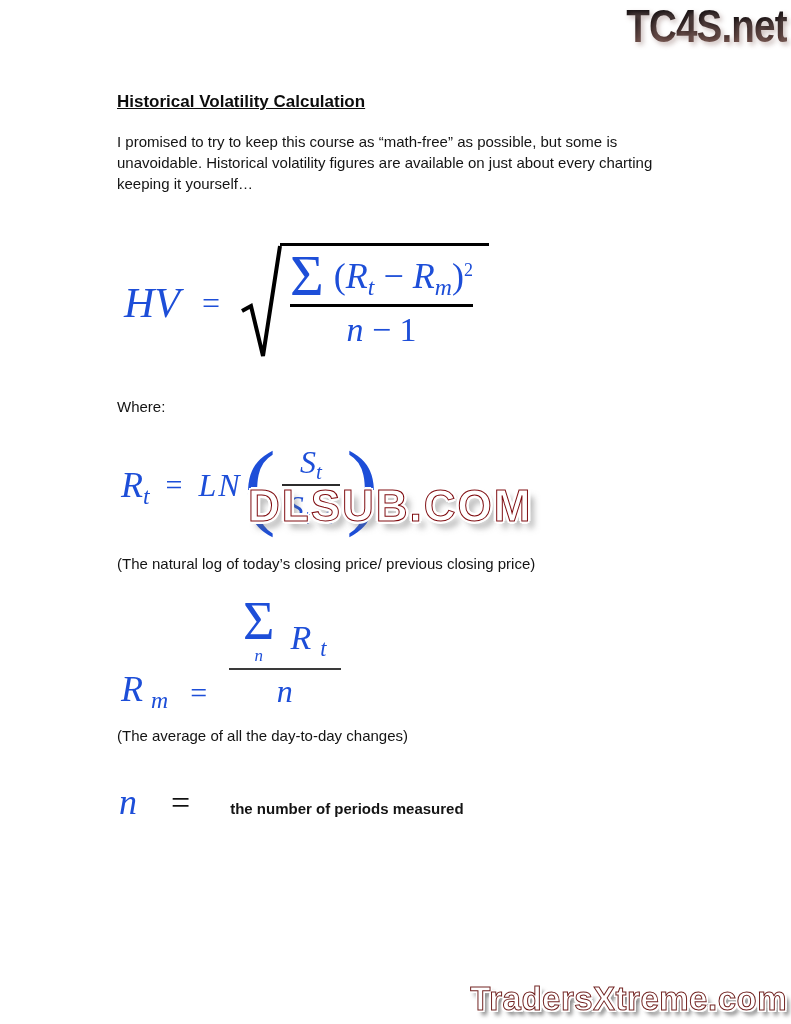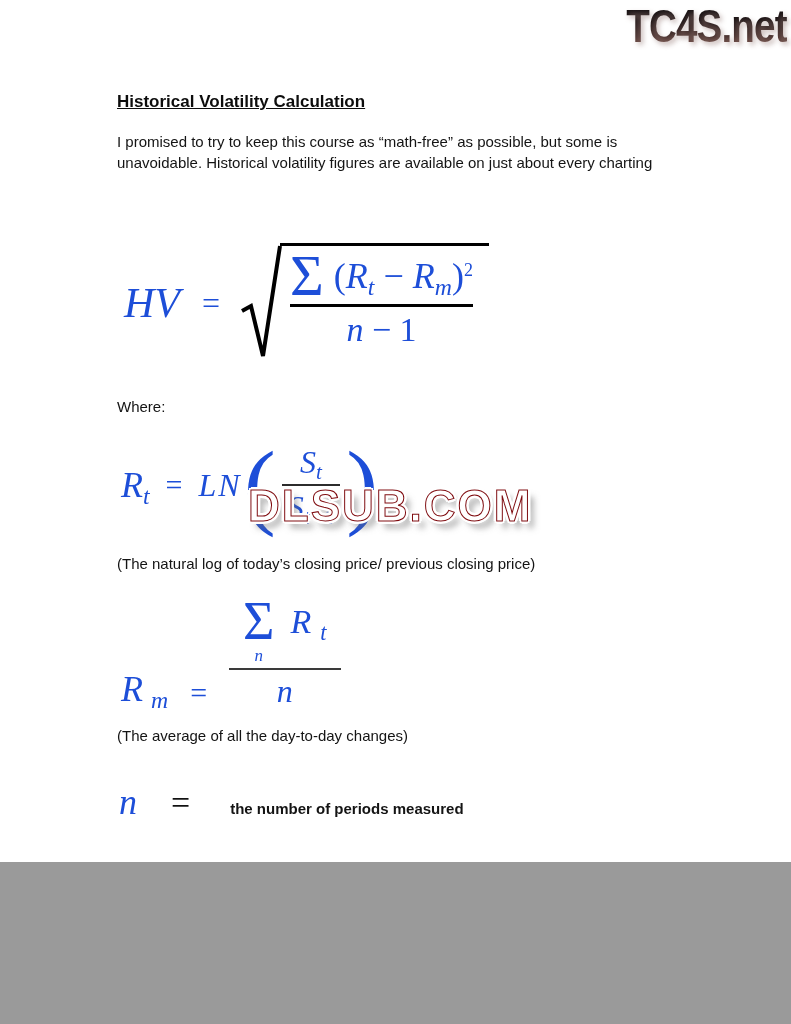--- a/index.html
+++ b/index.html
@@ -1,18 +1,18 @@
 <!DOCTYPE html>
 <html><head>
 <meta charset="utf-8">
 <style>
   html,body { margin:0; padding:0; }
   body { background:#9a9a9a; }
   .page {
-    position:relative; width:791px; height:862px; margin:0 auto;
+    position:relative; width:791px; height:1024px; margin:0 auto;
     background:#ffffff; overflow:hidden;
     font-family:"Liberation Sans", sans-serif; color:#111;
   }
 
   
   .tc4s {
     position:absolute; top:-2px; right:4px;
     font-family:"Liberation Sans", sans-serif; font-weight:bold;
     font-size:47px; letter-spacing:-1px;
     transform:scaleX(0.82); transform-origin:top right;
@@ -64,21 +64,21 @@
 
   
   .rm-formula { position:absolute; left:121px; top:597px; display:flex; align-items:flex-end; }
   .rm-lhs { font-size:36px; }
   .rm-lhs .sub { margin-left:8px; }
   .rm-eq { font-size:30px; font-style:normal; margin:0 22px; }
   .rm-num { display:flex; align-items:flex-start; padding:0 14px 2px 14px; }
   .sum-stack { display:flex; flex-direction:column; align-items:center; }
   .rm-sigma { font-size:54px; line-height:0.9; font-style:normal; }
   .rm-sigma-under { font-size:17px; margin-top:0px; }
-  .rm-num-r { font-size:34px; margin-left:16px; margin-top:6px; }
+  .rm-num-r { font-size:34px; margin-left:16px; margin-top:22px; }
   .rm-num-r .sub { margin-left:9px; }
   .rm-den { border-top:2px solid #3a3a3a; align-self:stretch; text-align:center; font-size:32px; padding-top:3px; }
 
   
   .n-line { position:absolute; left:119px; top:781px; display:flex; align-items:baseline; }
   .n-lhs { font-size:36px; }
   .n-eq { font-size:34px; font-style:normal; font-family:"Liberation Serif",serif; margin-left:34px; }
   .n-text { font-size:15px; font-family:"Liberation Sans",sans-serif; color:#141414; margin-left:40px;font-weight:bold; }
 
   
@@ -112,20 +112,21 @@
 
 <div class="page">
 
   <div class="tc4s">TC4S.net</div>
 
   <div class="heading">Historical Volatility Calculation</div>
 
   <div class="intro">
     <div>I promised to try to keep this course as “math-free” as possible, but some is</div>
     <div>unavoidable. Historical volatility figures are available on just about every charting</div>
+    <div>keeping it yourself…</div>
   </div>
 
   <div class="hv-formula math">
     <span class="hv-lhs">HV</span>
     <span class="hv-eq">=</span>
     <span class="sqrt">
       <svg class="radical" viewBox="0 0 44 120" preserveAspectRatio="none">
         <polyline points="4,68 13,63 25,113 42,3" fill="none" stroke="#000" stroke-width="4"></polyline>
       </svg>
       <span class="sqrt-content">

